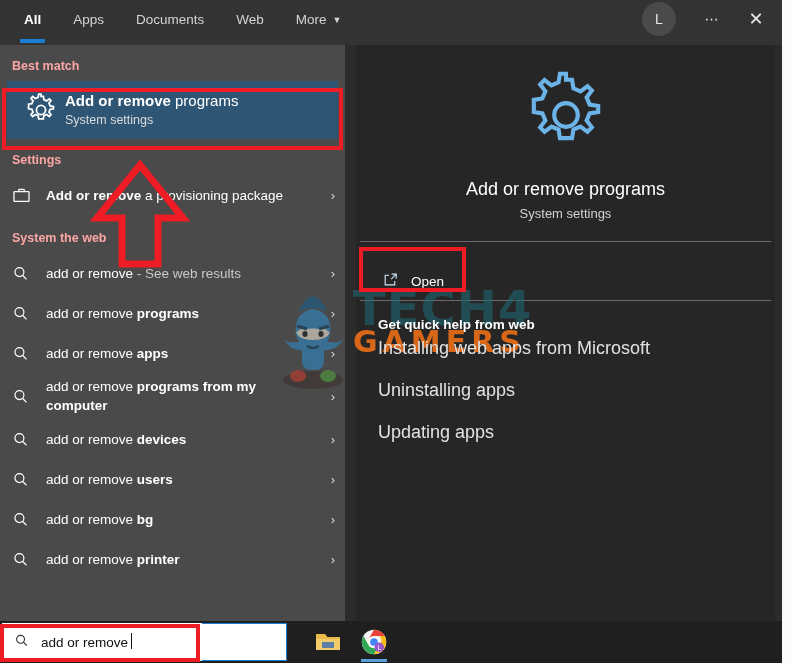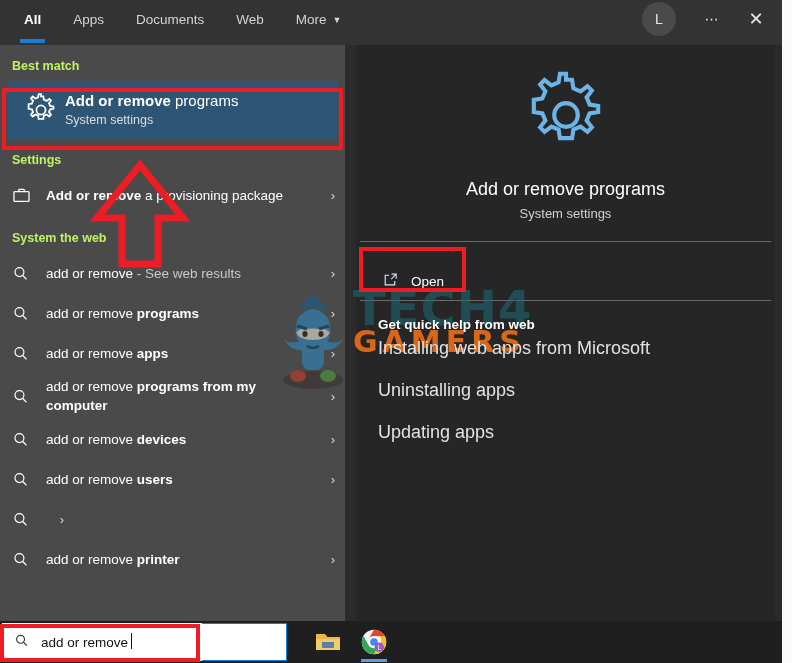--- a/index.html
+++ b/index.html
@@ -121,21 +121,21 @@
   
   .left-col {
     position: absolute;
     top: 45px; left: 0;
     width: 345px;
     height: 576px;
     background: #4a4a4a;
     overflow: hidden;
   }
   .section-head {
-    color: #bef264;
+    color: #fca5a5;
     font-size: 12.5px;
     font-weight: bold;
     padding: 14px 8px 8px 12px;
   }
   .section-head.web { padding-top: 16px; }
 
   .row {
     position: relative;
     display: flex;
     align-items: center;
@@ -524,20 +524,23 @@
         </div>
         <div class="arrow">›</div>
       </div>
 
       <div class="row">
         <div class="ico">
           <svg width="17" height="17" viewBox="0 0 24 24" fill="none" stroke="#ffffff" stroke-width="1.7">
               <circle cx="10.5" cy="10" r="6.3"></circle>
               <line x1="15.2" y1="14.8" x2="20.5" y2="20.3"></line>
             </svg>
+        </div>
+        <div class="txt">
+          <span>add or remove </span><span class="b">bg</span>
         </div>
         <div class="arrow">›</div>
       </div>
 
       <div class="row">
         <div class="ico">
           <svg width="17" height="17" viewBox="0 0 24 24" fill="none" stroke="#ffffff" stroke-width="1.7">
               <circle cx="10.5" cy="10" r="6.3"></circle>
               <line x1="15.2" y1="14.8" x2="20.5" y2="20.3"></line>
             </svg>

